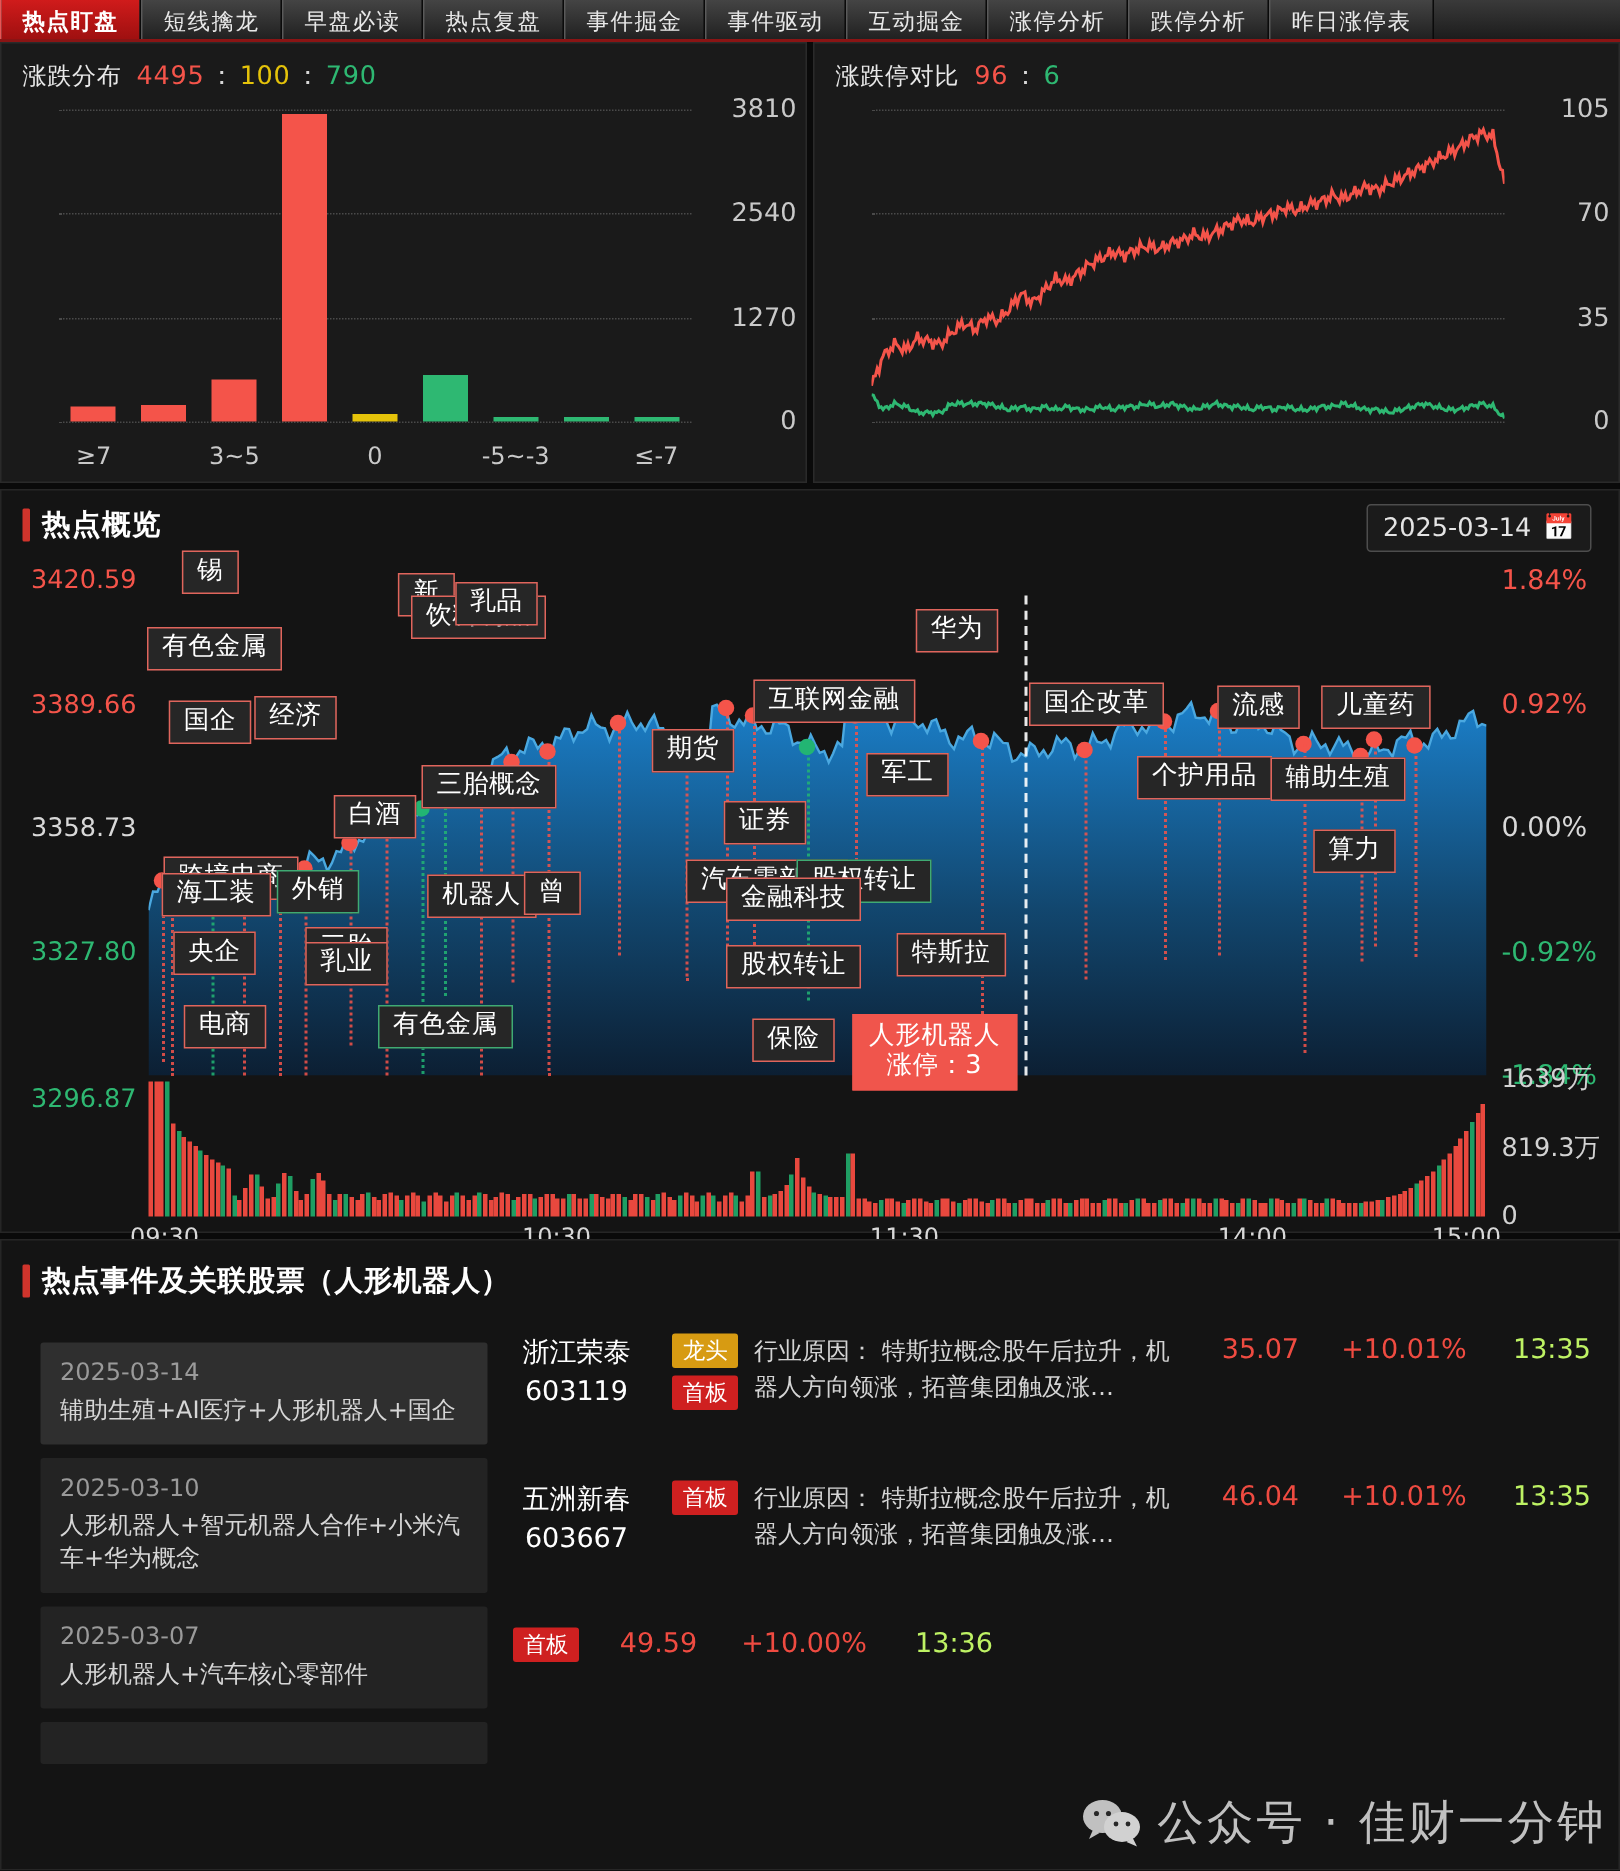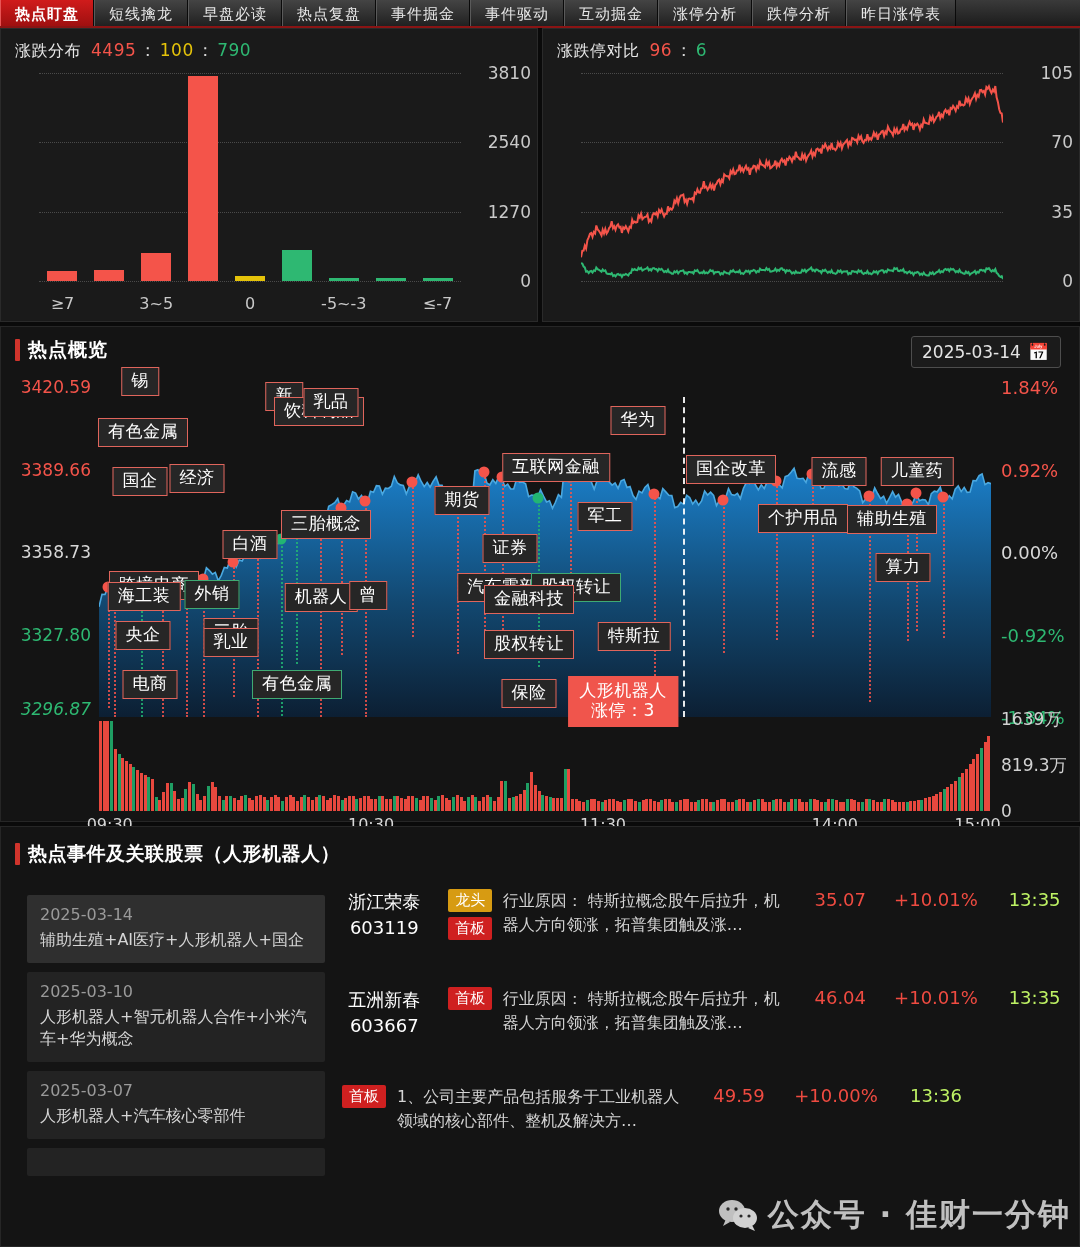--- a/index.html
+++ b/index.html
@@ -163,21 +163,21 @@
   .badge.first { background: #cf2020; }
   .reason { font-size: 16px; color: #d4d4d4; line-height: 1.5; }
   .price { font-size: 18px; color: #ef4b41; }
   .chg { font-size: 18px; color: #ef4b41; }
   .time { font-size: 18px; color: #bef264; }
 
   .watermark {
     position: absolute; right: 8px; bottom: 10px;
     display: flex; align-items: center; gap: 10px;
     font-size: 31px; color: #cfcfcf; letter-spacing: 2px;
-    opacity: .92; pointer-events: none; font-weight: bold;
+    opacity: .92; pointer-events: none;
   }
   .wx { width: 40px; height: 34px; position: relative; }
 </style>
 </head>
 <body>
 
 <div id="app">
 
   <div class="tabbar">
     <div class="tab active">
@@ -281,21 +281,21 @@
     <div class="mc-head">
       <div class="redbar"></div>
       <div class="mc-title">热点概览</div>
     </div>
     <div class="datepick">
       <span>2025-03-14</span>
       <span class="cal-ico">📅</span>
     </div>
 
     <div class="mc-plot" id="mcPlot">
-        <div class="mc-left-label down" style="top: 322px; font-style: italic;">3296.87</div>
+        <div class="mc-left-label down" style="top: 346px;">3296.87</div>
         <div class="mc-right-label down" style="top: 330px;">-1.84%</div>
         <div class="mc-left-label down" style="top: 247.5px;">3327.80</div>
         <div class="mc-right-label down" style="top: 247.5px;">-0.92%</div>
         <div class="mc-left-label neutral" style="top: 165px;">3358.73</div>
         <div class="mc-right-label neutral" style="top: 165px;">0.00%</div>
         <div class="mc-left-label up" style="top: 82.5px;">3389.66</div>
         <div class="mc-right-label up" style="top: 82.5px;">0.92%</div>
         <div class="mc-left-label up" style="top: 0px;">3420.59</div>
         <div class="mc-right-label up" style="top: 0px;">1.84%</div>
         <svg width="892" height="330" style="position: absolute; left: 0px; top: 0px;">
@@ -717,23 +717,20 @@
             <div class="c-price price">46.04</div>
             <div class="c-chg chg">+10.01%</div>
             <div class="c-time time">13:35</div>
           </div>
           <div class="trow">
             <div class="c-badge">
               <div class="badges">
                 <span class="badge first">首板</span>
               </div>
             </div>
-            <div class="c-reason">
-              <div class="reason">1、公司主要产品包括服务于工业机器人领域的核心部件、整机及解决方…</div>
-            </div>
             <div class="c-price price">49.59</div>
             <div class="c-chg chg">+10.00%</div>
             <div class="c-time time">13:36</div>
           </div>
         </div>
     </div>
 
     <div class="watermark">
       <span class="wx">
         <svg viewBox="0 0 40 34" width="40" height="34">

